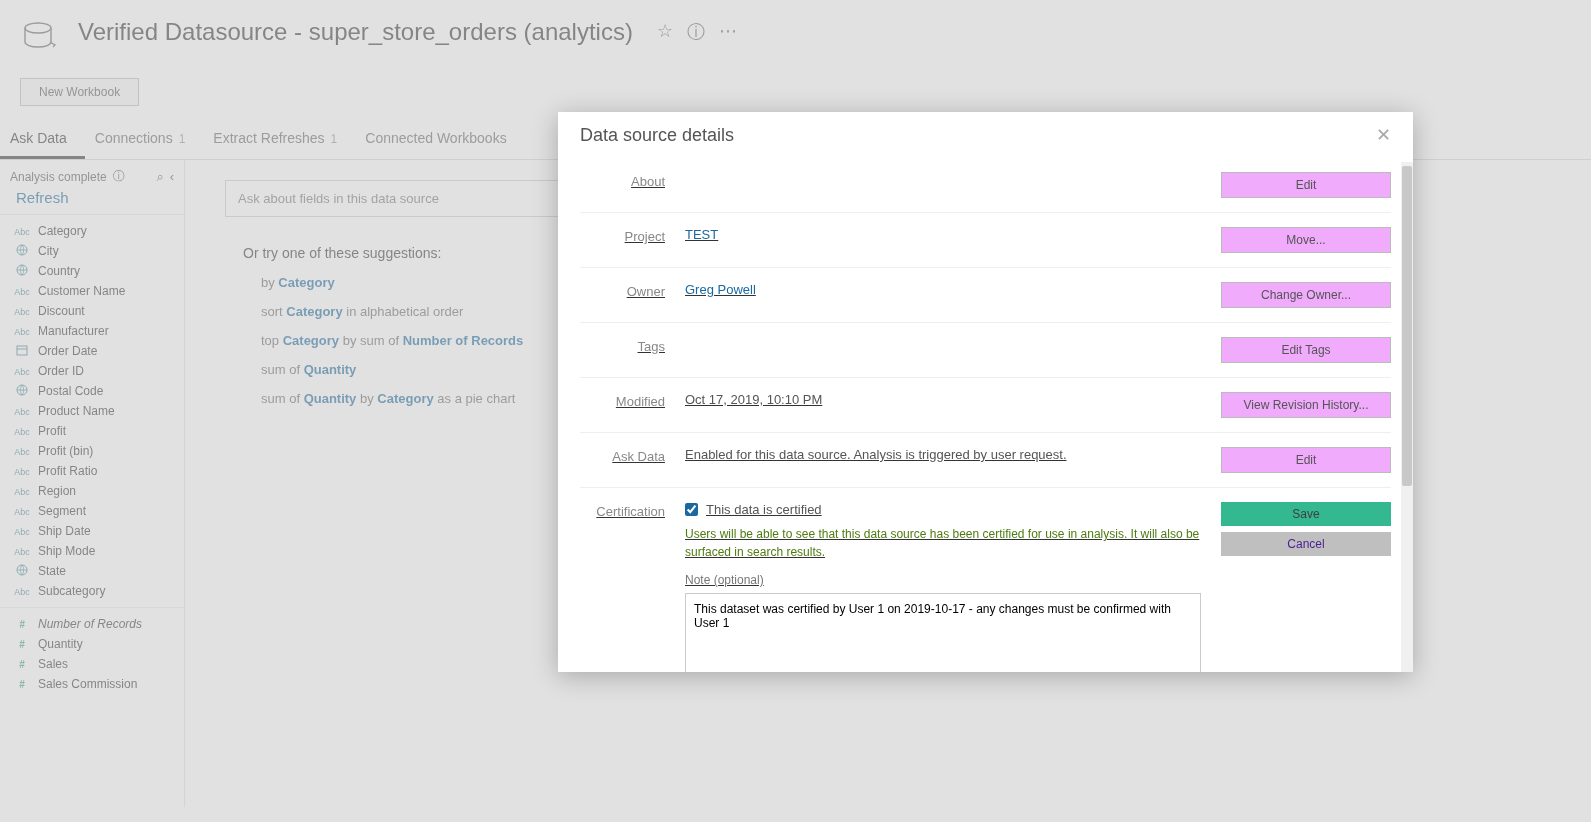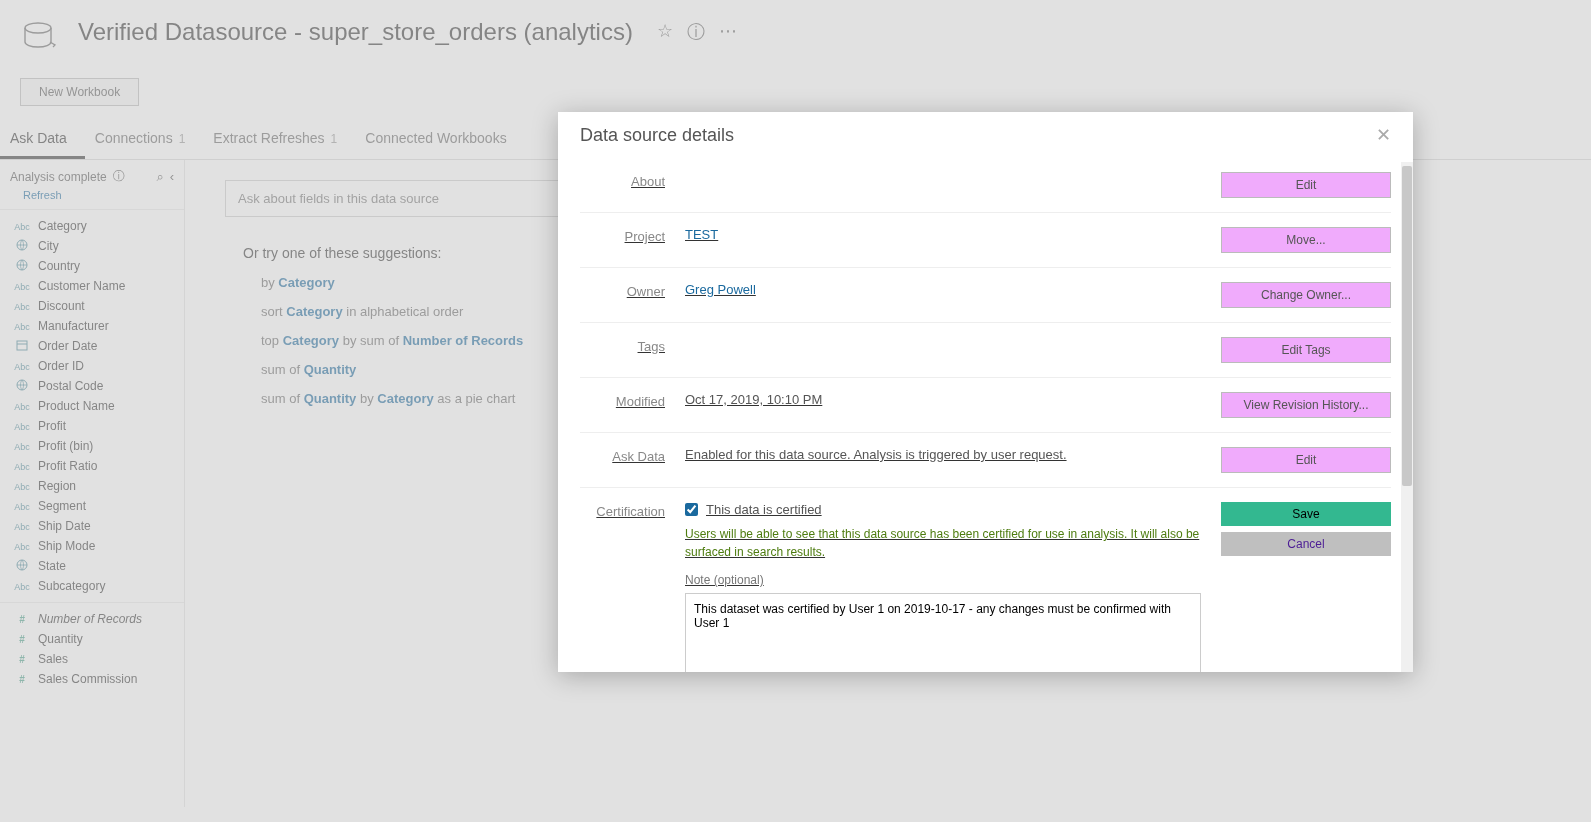--- a/index.html
+++ b/index.html
@@ -96,22 +96,22 @@
   }
   .sidebar-top {
     display: flex;
     align-items: center;
     gap: 6px;
     padding: 8px 10px 4px 10px;
     color: #555;
   }
   .sidebar-top .spacer { flex: 1; }
   .refresh-link {
-    padding: 0 10px 8px 23px;
-    font-size: 11px;
+    padding: 0 10px 8px 16px;
+    font-size: 15px;
   }
   .refresh-link a { color: #1a699e; text-decoration: none; }
   .field-list {
     border-top: 1px solid #e8e8e8;
     padding: 6px 0;
   }
   .field {
     display: flex;
     align-items: center;
     gap: 8px;
@@ -219,21 +219,21 @@
     font-size: 12px;
     color: #555;
     cursor: pointer;
     text-align: center;
   }
   .btn-green {
     width: 100%;
     padding: 5px 24px;
     border: none;
     background: #33b890;
-    color: #000000;
+    color: #404040;
     font-size: 12px;
     cursor: pointer;
     margin-bottom: 6px;
   }
   .btn-grey {
     width: 100%;
     padding: 5px 8px;
     border: none;
     background: #bfbfbf;
     color: #4c1d95;

